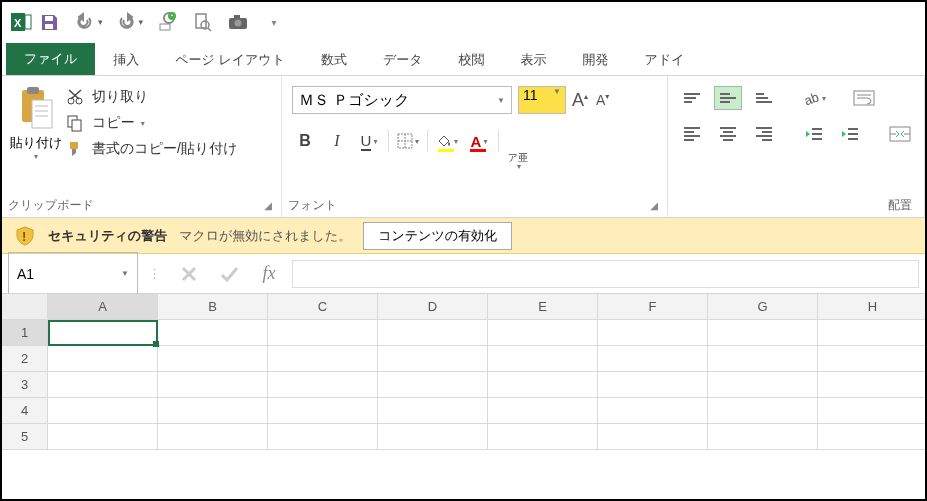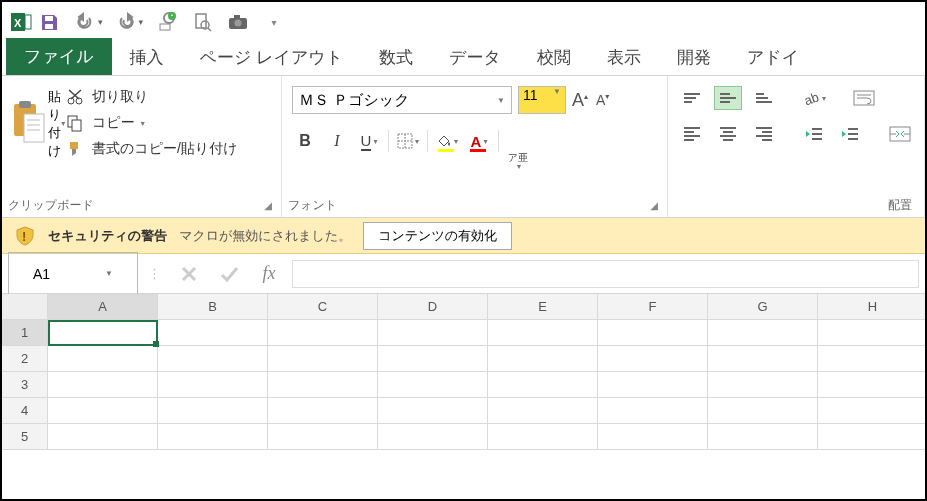--- a/index.html
+++ b/index.html
@@ -6,33 +6,33 @@
   body { width: 927px; height: 501px; background: #fff; border: 2px solid #000; font-size: 13px; overflow: hidden; }
 
   
   .qat { display: flex; align-items: center; height: 40px; padding: 2px 6px; gap: 2px; background: #fff; }
   .qat .ico { width: 26px; height: 26px; display: flex; align-items: center; justify-content: center; color: #666; }
   .qat .sep { width: 6px; }
   .qat .drop { font-size: 9px; color: #666; margin-left: -2px; }
 
   
   .tabs { display: flex; align-items: flex-end; height: 34px; background: #fff; border-bottom: 1px solid #d4d4d4; padding-left: 4px; }
-  .tab { padding: 6px 18px 6px 18px; color: #444; font-size: 17px; cursor: default; text-align: center; }
+  .tab { padding: 6px 18px 6px 18px; color: #444; font-size: 13px; cursor: default; text-align: center; }
   .tab.file { background: #217346; color: #fff; padding: 7px 18px; }
   .tab.active { background: #fff; color: #217346; border: 1px solid #d4d4d4; border-bottom: 1px solid #fff; margin-bottom: -1px; }
 
   
   .ribbon { display: flex; height: 142px; background: #fff; border-bottom: 1px solid #d4d4d4; }
   .group { display: flex; flex-direction: column; border-right: 1px solid #e3e3e3; padding: 4px 6px 0 6px; }
   .group-body { flex: 1; display: flex; align-items: flex-start; }
   .group-label { text-align: center; font-size: 12px; color: #666; padding: 3px 0; display: flex; justify-content: center; align-items: center; gap: 4px; }
   .dlaunch { font-size: 10px; color: #888; margin-left: auto; padding: 0 3px; }
 
   
-  .clip-left { display: flex; flex-direction: row; align-items: center; width: 56px; padding-top: 6px; justify-content: space-between; }
+  .clip-left { display: flex; flex-direction: column; align-items: center; width: 56px; padding-top: 6px; justify-content: space-between; }
   .paste-icon { width: 40px; height: 46px; position: relative; }
   .clip-right { display: flex; flex-direction: column; gap: 8px; padding: 8px 6px 0 2px; }
   .clip-item { display: flex; align-items: center; gap: 6px; color: #333; white-space: nowrap; font-size: 14px; }
   .clip-item .ic { width: 20px; height: 18px; display:inline-flex; }
 
   
   .font-group .row1 { display: flex; gap: 6px; padding: 6px 4px 8px 4px; align-items: center; }
   .font-name { width: 220px; height: 28px; border: 1px solid #bbb; display: flex; align-items: center; padding: 0 6px; font-size: 15px; justify-content: space-between; background: #fff; }
   .font-size { width: 48px; height: 28px; border: 1px solid #bbb; display: flex; align-items: flex-start; justify-content: space-between; padding: 0 4px; font-size: 14px; background: #fde047; }
   .aa { display: flex; align-items: center; gap: 2px; }
@@ -53,21 +53,21 @@
 
   
   .secbar { display: flex; align-items: center; height: 36px; background: #ffeeba; border-bottom: 1px solid #e3d27a; padding: 0 12px; gap: 12px; }
   .secbar .shield { width: 22px; height: 22px; }
   .secbar .title { font-weight: bold; color: #333; font-size: 13px; }
   .secbar .msg { color: #555; font-size: 13px; }
   .secbar button { background: #fff; border: 1px solid #aaa; padding: 4px 14px; font-size: 13px; }
 
   
   .fxrow { display: flex; align-items: center; height: 40px; border-bottom: 1px solid #d4d4d4; padding: 4px 6px; gap: 6px; }
-  .namebox { width: 130px; height: 44px; border: 1px solid #bbb; display: flex; align-items: center; justify-content: space-between; padding: 0 24px; font-size: 14px; }
+  .namebox { width: 130px; height: 44px; border: 1px solid #bbb; display: flex; align-items: center; justify-content: space-between; padding: 0 8px; font-size: 14px; }
   .vdots { color: #bbb; letter-spacing: 1px; padding: 0 4px; }
   .fxbtn { width: 34px; height: 28px; display: flex; align-items: center; justify-content: center; color: #bbb; }
   .fxinput { flex: 1; height: 28px; border: 1px solid #ddd; border-left: 1px solid #ddd; }
 
   
   .grid { display: grid; grid-template-columns: 46px repeat(8, 110px); }
   .colhead, .rowhead, .cell, .corner { border-right: 1px solid #d9d9d9; border-bottom: 1px solid #d9d9d9; height: 26px; display: flex; align-items: center; justify-content: center; font-size: 13px; color: #555; background: #fff; }
   .colhead, .rowhead, .corner { background: #f3f3f3; }
   .corner { background: #eee; }
   .colhead.sel { background: #dcdcdc; }

